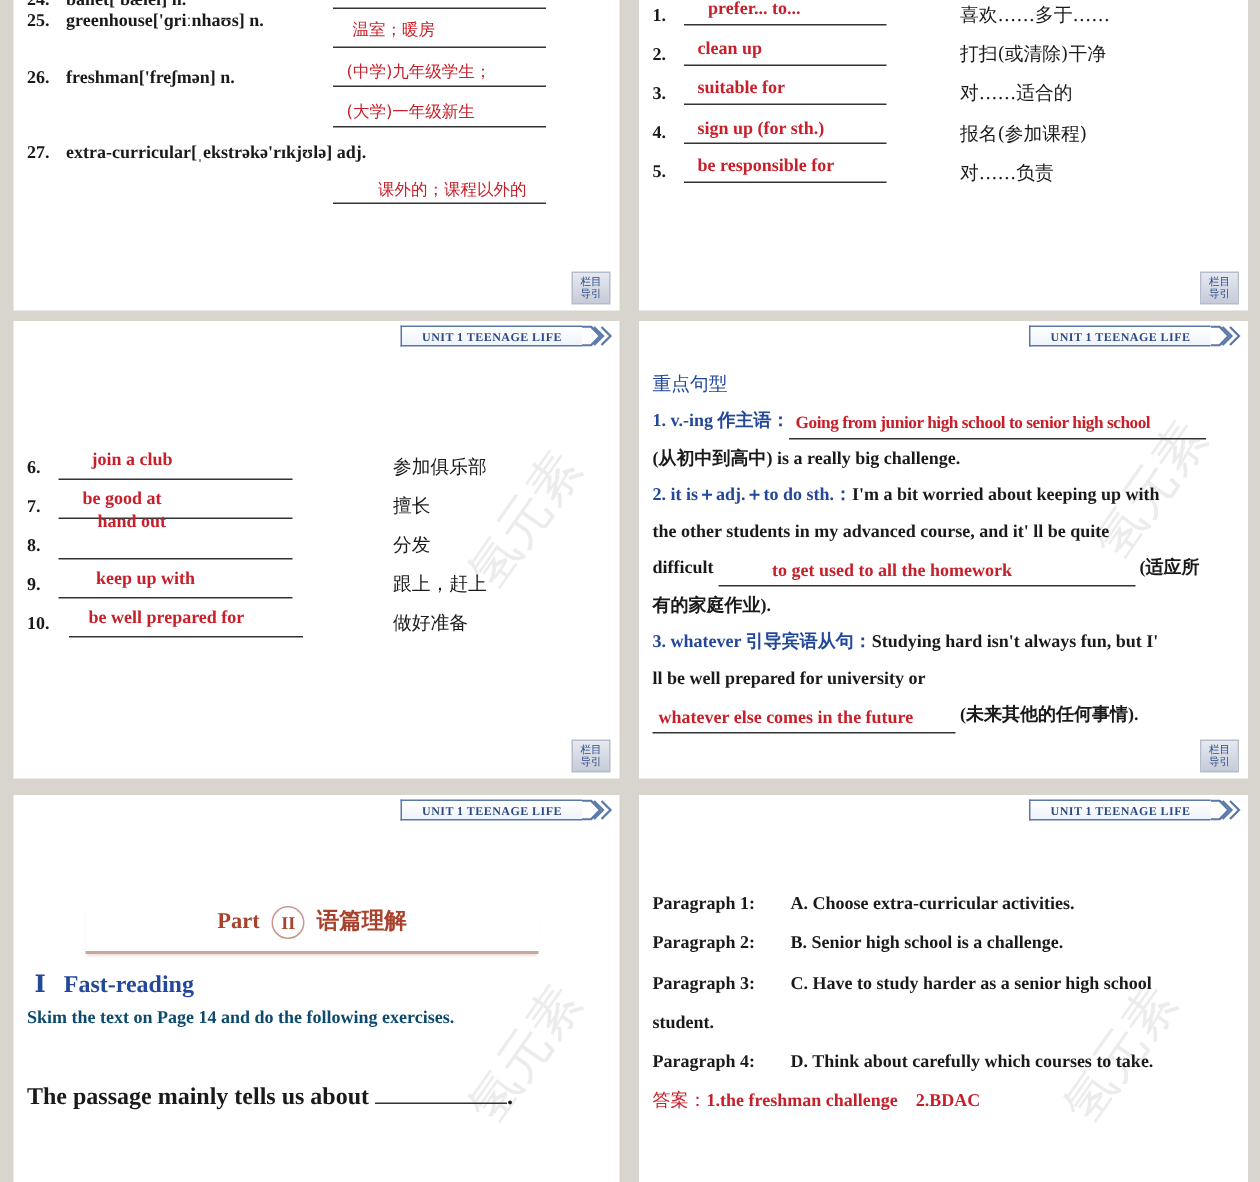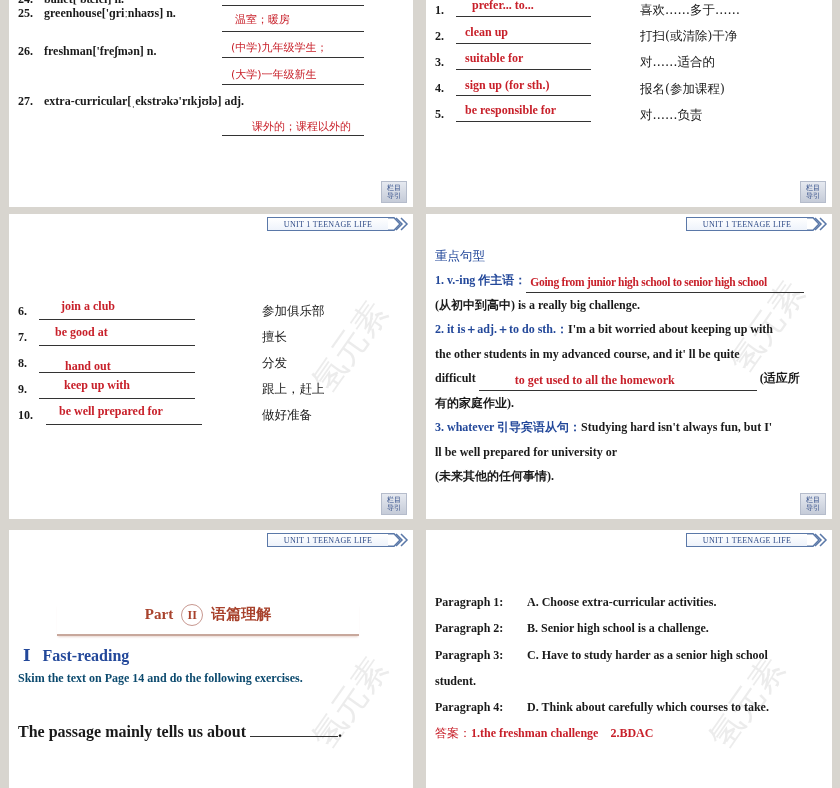--- a/index.html
+++ b/index.html
@@ -8,21 +8,21 @@
   .slide { position:absolute; background:#ffffff; overflow:hidden; }
   .s1 { left:9px; top:0; width:404px; height:207px; }
   .s2 { left:426px; top:0; width:406px; height:207px; }
   .s3 { left:9px; top:214px; width:404px; height:305px; }
   .s4 { left:426px; top:214px; width:406px; height:305px; }
   .s5 { left:9px; top:530px; width:404px; height:258px; }
   .s6 { left:426px; top:530px; width:406px; height:258px; }
 
   .unit-tag { position:absolute; top:3px; right:3px; height:14px; display:flex; align-items:center; }
   .unit-box { border:1.5px solid #5a78a8; border-right:none; height:12px; width:120px; display:flex; align-items:center;
-              justify-content:center; font-size:8px; font-weight:normal; color:#2e4a86; letter-spacing:0.3px;
+              justify-content:center; font-size:8px; font-weight:bold; color:#2e4a86; letter-spacing:0.3px;
               background:linear-gradient(#fff,#eef3fb); }
   .unit-arrow { width:22px; height:14px; }
 
   .nav-btn { position:absolute; right:6px; bottom:4px; width:24px; height:20px; background:linear-gradient(#e6e9f0,#c5cbd8);
              border:1px solid #b5bccb; font-size:7px; line-height:8px; color:#2e4a86; text-align:center;
              display:flex; flex-direction:column; justify-content:center; font-family:"DejaVu Sans", sans-serif; }
   .red { color:#c8202a; }
   .blue { color:#23489a; }
   .row { position:absolute; font-size:12px; font-weight:bold; white-space:nowrap; }
   .blank { position:absolute; border-bottom:1.3px solid #333; }
@@ -128,21 +128,21 @@
   <div class="ans" style="left:52px; top:85px;">join a club</div>
   <div class="blank" style="left:30px; top:92px; width:156px; height:13px;"></div>
   <div class="cn" style="left:253px; top:89px;">参加俱乐部</div>
 
   <div class="row" style="left:9px; top:116px;">7.</div>
   <div class="ans" style="left:46px; top:111px;">be good at</div>
   <div class="blank" style="left:30px; top:118px; width:156px; height:13px;"></div>
   <div class="cn" style="left:253px; top:115px;">擅长</div>
 
   <div class="row" style="left:9px; top:142px;">8.</div>
-  <div class="ans" style="left:56px; top:145px;">hand out</div>
+  <div class="ans" style="left:56px; top:126px;">hand out</div>
   <div class="blank" style="left:30px; top:145px; width:156px; height:13px;"></div>
   <div class="cn" style="left:253px; top:141px;">分发</div>
 
   <div class="row" style="left:9px; top:168px;">9.</div>
   <div class="ans" style="left:55px; top:164px;">keep up with</div>
   <div class="blank" style="left:30px; top:171px; width:156px; height:13px;"></div>
   <div class="cn" style="left:253px; top:167px;">跟上，赶上</div>
 
   <div class="row" style="left:9px; top:194px;">10.</div>
   <div class="ans" style="left:50px; top:190px;">be well prepared for</div>
@@ -172,20 +172,21 @@
     <span class="blue">1. v.-ing 作主语：</span><span style="display:inline-block; width:278px; border-bottom:1.3px solid #333; height:16px; vertical-align:bottom; position:relative;"><span class="red" style="position:absolute; left:4px; top:-6px; font-size:11.5px; letter-spacing:-0.3px;">Going from junior high school to senior high school</span></span><br>
     <span>(从初中到高中) is a really big challenge.</span><br>
     <span class="blue">2. it is＋adj.＋to do sth.：</span><span>I'm a bit worried about keeping up with</span><br>
     <span>the other students in my advanced course, and it' ll be quite</span><br>
     <span>difficult</span>
     <span style="display:inline-block; width:278px; border-bottom:1.3px solid #333; height:16px; vertical-align:bottom; position:relative;"><span class="red" style="position:absolute; left:36px; top:-6px;">to get used to all the homework</span></span>
     <span>(适应所</span><br>
     <span>有的家庭作业).</span><br>
     <span class="blue">3. whatever 引导宾语从句：</span><span>Studying hard isn't always fun, but I'</span><br>
     <span>ll be well prepared for university or</span><br>
+    <span style="display:inline-block; width:202px; border-bottom:1.3px solid #333; height:16px; vertical-align:bottom; position:relative;"><span class="red" style="position:absolute; left:4px; top:-6px;">whatever else comes in the future</span></span>
     <span>(未来其他的任何事情).</span>
   </div>
 
   <div class="nav-btn">
     <span>栏目</span>
     <span>导引</span>
   </div>
 </div>
 
 <div class="slide s5">

